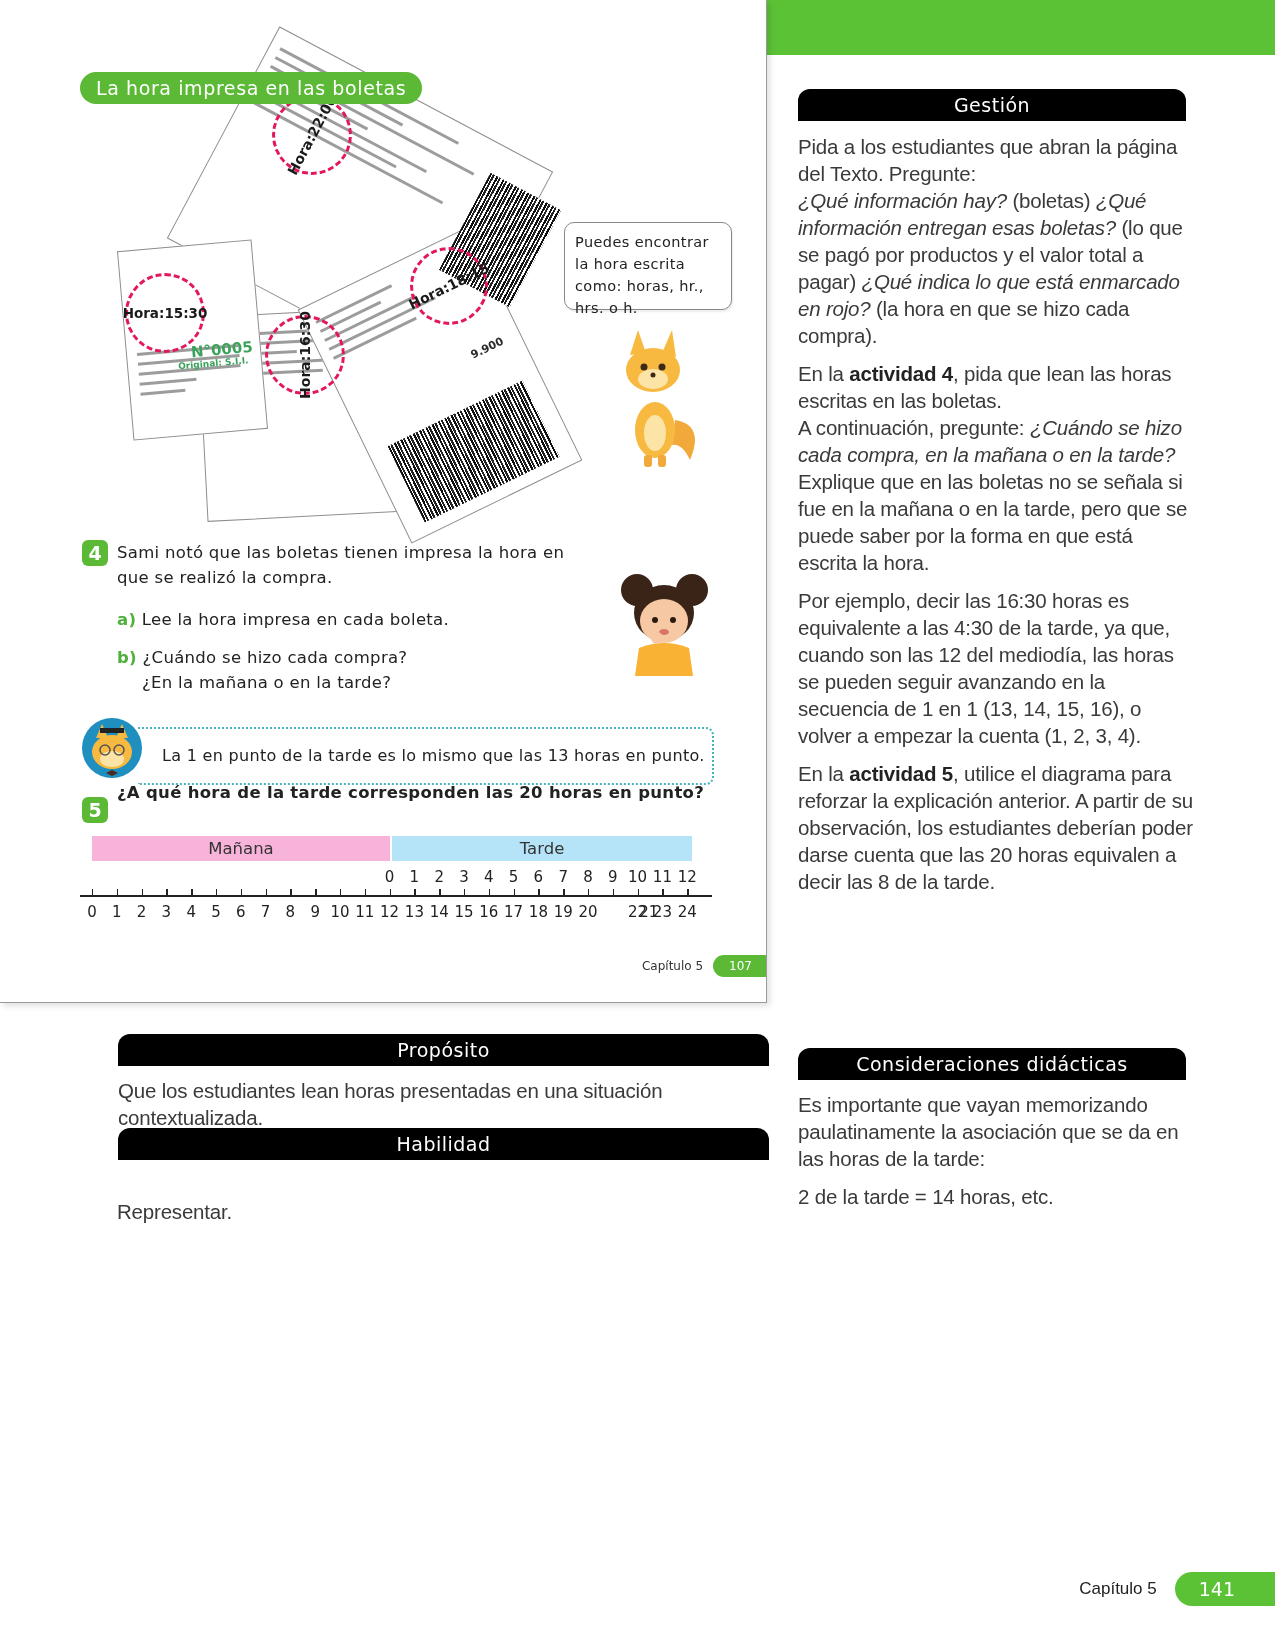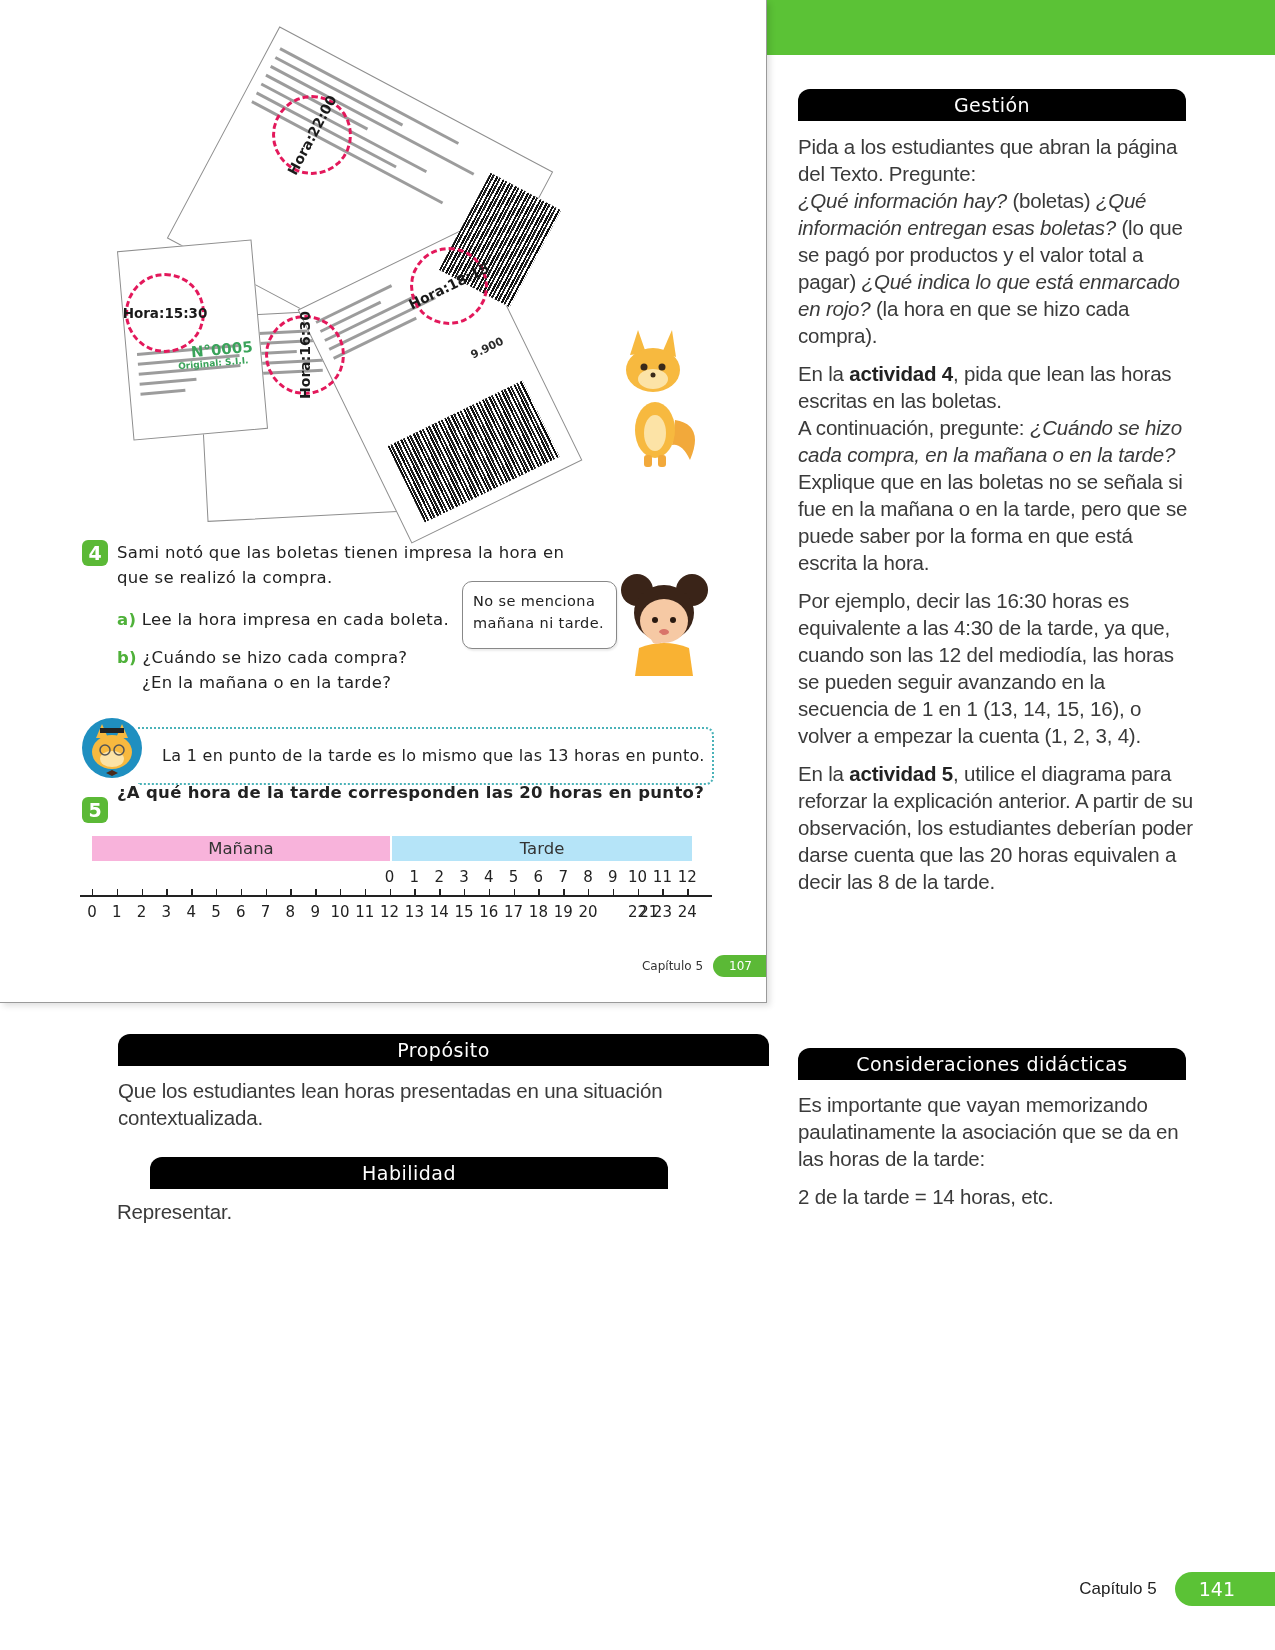--- a/index.html
+++ b/index.html
@@ -100,20 +100,21 @@
   .pf-cap { font-family: "Liberation Sans", sans-serif; font-size: 17px; color: #222; margin-right: 18px; }
   .pf-num { background: #5bc236; color: #fff; font-size: 19px; height: 34px; line-height: 34px; padding: 0 40px 0 24px; border-radius: 17px 0 0 17px; }
 </style>
 </head>
 <body>
 
 <div class="green-topbar"></div>
 
 <div class="student-page">
 
+  <div class="section-pill">La hora impresa en las boletas</div>
 
   <div class="receipts">
 
     <div class="receipt" style="left:95px; top:30px; width:310px; height:240px; transform: rotate(28deg); transform-origin: 50% 50%;">
       <div class="lines">
           <span class="ln" style="width:70%"></span>
           <span class="ln" style="width:50%"></span>
           <span class="ln" style="width:80%"></span>
           <span class="ln" style="width:40%"></span>
           <span class="ln" style="width:65%"></span>
@@ -164,20 +165,23 @@
       <span class="hora-text" style="font-size:13.5px;">Hora:15:30</span>
     </div>
     <div class="hora-circle" style="left:155px; top:260px; width:80px; height:80px;">
       <span class="hora-text" style="font-size:14px; transform: rotate(-90deg);">Hora:16:30</span>
     </div>
     <div class="hora-circle" style="left:300px; top:192px; width:78px; height:78px;">
       <span class="hora-text" style="font-size:14px; transform: rotate(-26deg);">Hora:18:15</span>
     </div>
   </div>
 
+  <div class="bubble" style="left:564px; top:222px; width:168px; height:88px;">
+    <span>Puedes encontrar la hora escrita como: horas, hr., hrs. o h.</span>
+  </div>
 
   <svg class="fox" style="left:620px; top:325px;" width="80" height="145" viewBox="0 0 80 145">
     <path d="M55 95 Q85 100 70 135 Q62 118 52 120 Z" fill="#f2a93b"></path>
     <ellipse cx="35" cy="105" rx="20" ry="28" fill="#f7b93f"></ellipse>
     <ellipse cx="35" cy="108" rx="11" ry="18" fill="#fce3a6"></ellipse>
     <path d="M10 30 L18 5 L26 28 Z" fill="#f7b93f"></path>
     <path d="M42 28 L52 5 L56 32 Z" fill="#f7b93f"></path>
     <ellipse cx="33" cy="45" rx="27" ry="22" fill="#f7b93f"></ellipse>
     <ellipse cx="33" cy="54" rx="15" ry="10" fill="#fce3a6"></ellipse>
     <circle cx="24" cy="42" r="3.5" fill="#3a2a1a"></circle>
@@ -192,23 +196,20 @@
   <div class="act-text" style="left:117px; top:607px;">
     <span class="sub-letter">a)</span>
     <span>Lee la hora impresa en cada boleta.</span>
   </div>
   <div class="act-text" style="left:117px; top:645px;">
     <span class="sub-letter">b)</span>
     <span>¿Cuándo se hizo cada compra?</span><br>
     <span style="padding-left:25px;">¿En la mañana o en la tarde?</span>
   </div>
 
-  <div class="bubble" style="left:462px; top:581px; width:155px; height:68px; font-size:14.5px;">
-    <span>No se menciona mañana ni tarde.</span>
-  </div>
   <svg class="girl" style="position:absolute; left:617px; top:568px;" width="95" height="110" viewBox="0 0 95 110">
     <circle cx="20" cy="22" r="16" fill="#3a2418"></circle>
     <circle cx="75" cy="22" r="16" fill="#3a2418"></circle>
     <ellipse cx="47" cy="45" rx="30" ry="28" fill="#3a2418"></ellipse>
     <ellipse cx="47" cy="53" rx="24" ry="22" fill="#f6c9a4"></ellipse>
     <circle cx="38" cy="52" r="3" fill="#2a1a10"></circle>
     <circle cx="56" cy="52" r="3" fill="#2a1a10"></circle>
     <ellipse cx="47" cy="64" rx="5" ry="3" fill="#d9746a"></ellipse>
     <path d="M22 80 Q47 70 72 80 L76 108 L18 108 Z" fill="#f9b233"></path>
     <circle cx="40" cy="70" r="6" fill="#f6c9a4"></circle>
@@ -329,19 +330,19 @@
 
 <div class="hdr" style="left:798px; top:1048px; width:388px;">Consideraciones didácticas</div>
 <div class="guide-text" style="left:798px; top:1091px; width:395px;">
   <p>Es importante que vayan memorizando paulatinamente la asociación que se da en las horas de la tarde:</p>
   <p>2 de la tarde = 14 horas, etc.</p>
 </div>
 
 <div class="hdr" style="left:118px; top:1034px; width:651px;">Propósito</div>
 <div class="guide-text" style="left:118px; top:1077px; width:560px;">Que los estudiantes lean horas presentadas en una situación contextualizada.</div>
 
-<div class="hdr" style="left:118px; top:1157px; width:518px;margin-left:32px;">Habilidad</div>
+<div class="hdr" style="left:118px; top:1128px; width:651px;">Habilidad</div>
 <div class="guide-text" style="left:117px; top:1198px; width:560px;">Representar.</div>
 
 <div class="page-footer">
   <span class="pf-cap">Capítulo 5</span>
   <span class="pf-num">141</span>
 </div>
 
 </body></html>

